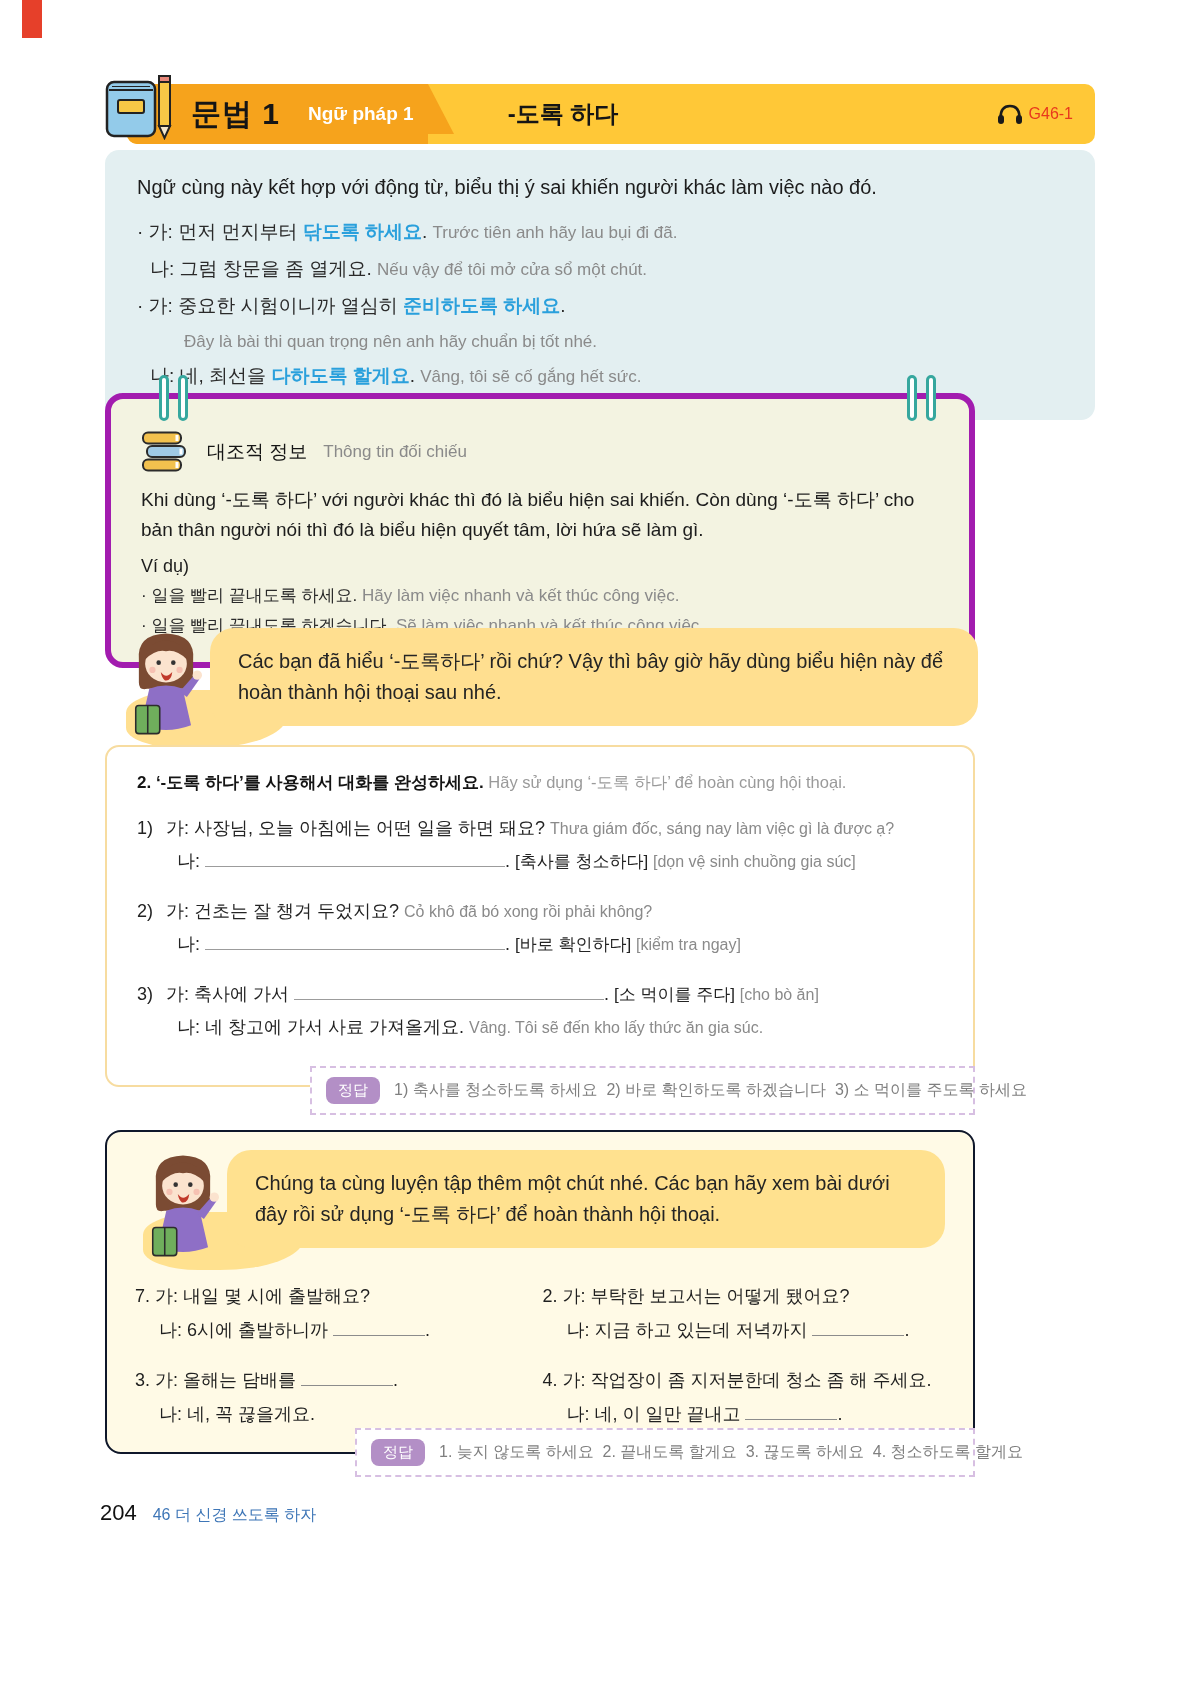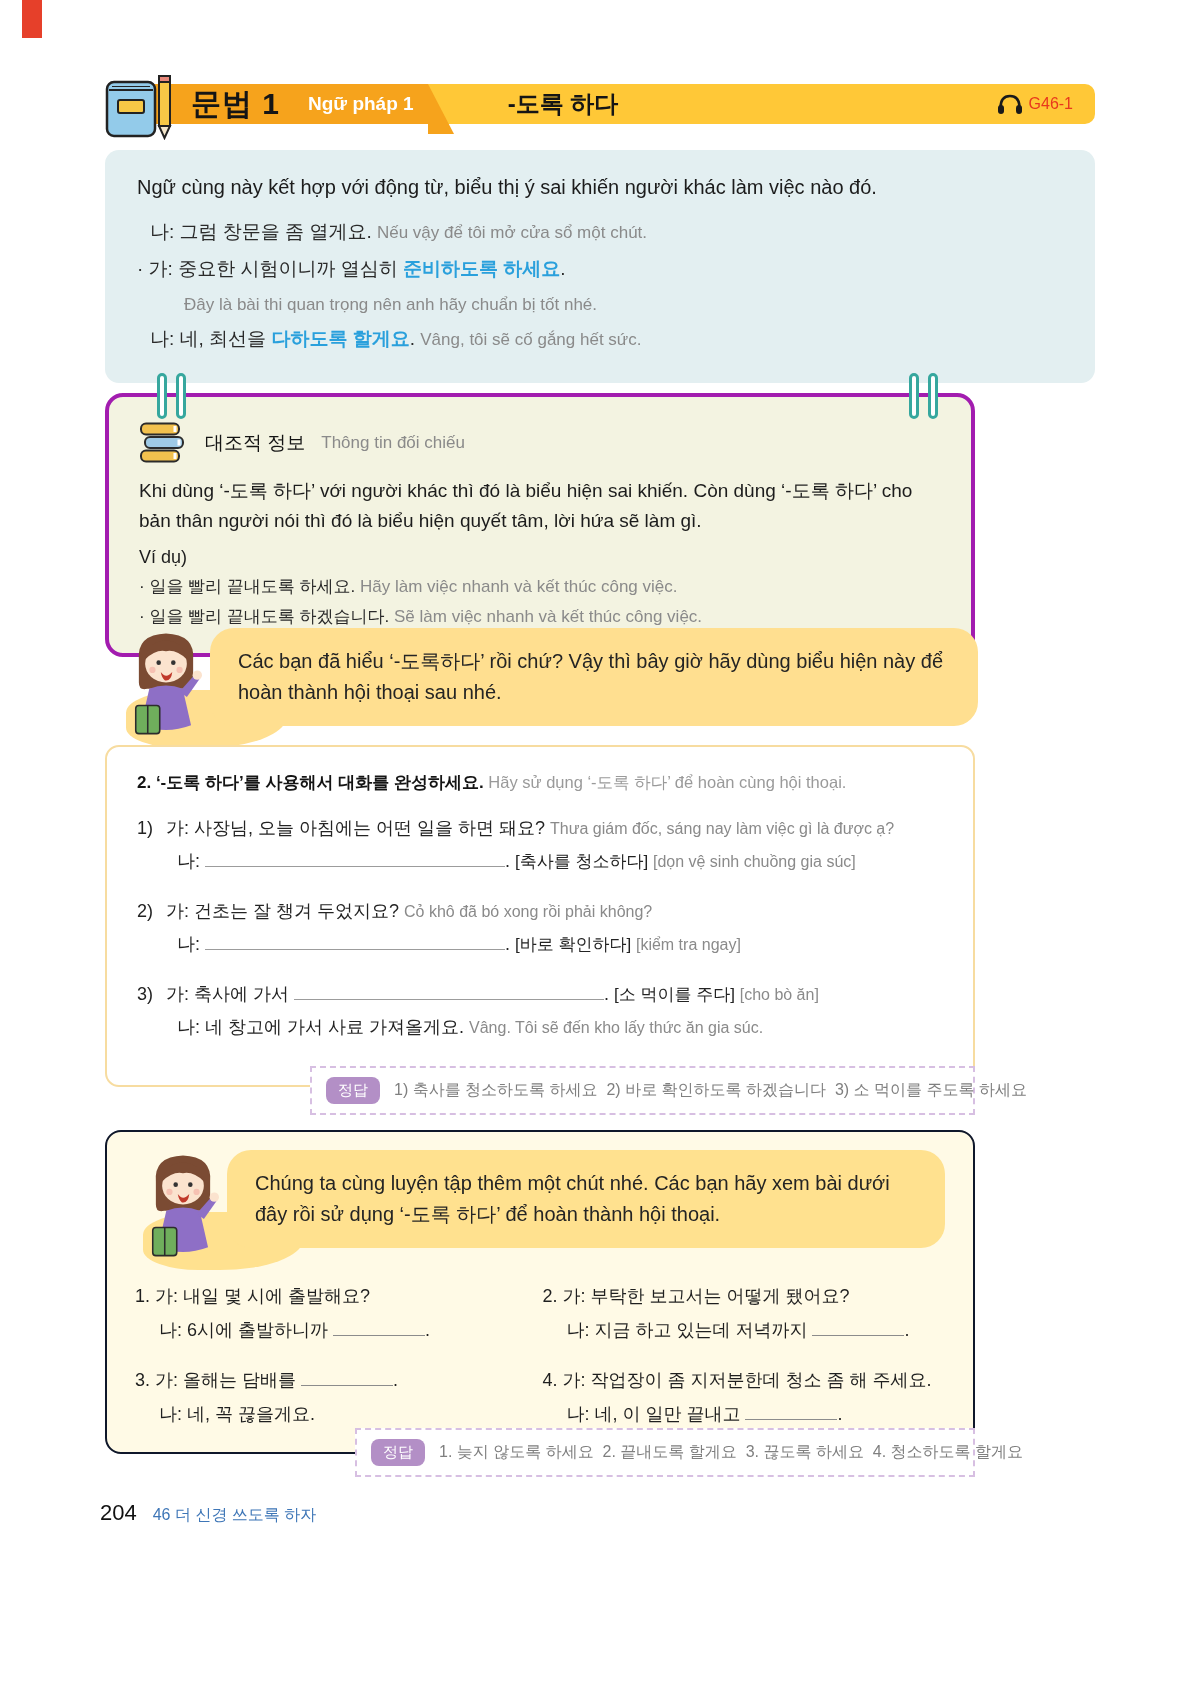--- a/index.html
+++ b/index.html
@@ -5,21 +5,21 @@
   html,body { margin:0; padding:0; background:#ffffff; }
   .page {
     position:relative; width:1200px; height:1697px; background:#ffffff;
     font-family:"Liberation Sans", sans-serif; overflow:hidden;
   }
   
   .corner-tab { position:absolute; left:22px; top:0; width:20px; height:38px; background:#E6402A; }
 
   
   .gram-header { position:absolute; left:105px; top:80px; width:990px; height:56px; }
-  .bar { position:absolute; left:22px; top:4px; right:0; height:40px; background:#FFC837;
+  .bar { position:absolute; left:22px; top:4px; right:0; height:60px; background:#FFC837;
          border-radius:10px; display:flex; align-items:center; }
   .bar-left { position:relative; height:100%; background:#F6A31C; border-radius:10px 0 0 10px;
               display:flex; align-items:center; padding:0 14px 0 64px; z-index:1; }
   .bar-left::after { content:""; position:absolute; right:-26px; top:0; width:0; height:0;
               border-bottom:50px solid #F6A31C; border-right:26px solid transparent; }
   .gram-ko { font-size:30px; font-weight:bold; color:#151515; letter-spacing:1px; white-space:nowrap; }
   .gram-vi { font-size:19px; font-weight:bold; color:#ffffff; margin-left:28px; white-space:nowrap; }
   .pattern { font-size:24px; font-weight:bold; color:#151515; margin-left:80px; white-space:nowrap; }
   .audio { margin-left:auto; margin-right:22px; display:flex; align-items:center; gap:6px; }
   .audio-code { color:#E8381D; font-size:16px; }
@@ -30,22 +30,22 @@
                background:#E3EFF1; border-radius:14px; padding:26px 32px 20px; }
   .intro-desc { margin:0 0 20px; font-size:20px; color:#1c1c1c; }
   .dlg { margin:11px 0; font-size:19px; color:#2a2a2a; }
   .dlg .vi, .vi { font-size:17px; color:#8a8a8a; }
   .hl { color:#2AA0DC; font-weight:bold; }
   .ind-na { padding-left:13px; }
   .ind-vi { padding-left:47px; }
 
   
   .contrast-box { position:absolute; left:105px; top:393px; width:870px; box-sizing:border-box;
-                  background:#F3F3E1; border:4px solid #a21caf; border-radius:18px;
-                  padding:25px 30px 18px; }
+                  background:#F3F3E1; border:6px solid #a21caf; border-radius:18px;
+                  padding:32px 30px 18px; }
   .staple { position:absolute; top:-24px; width:36px; height:46px; display:flex; gap:9px; }
   .staple i { width:10px; height:100%; background:#fff; border:3px solid #36A79E;
               border-radius:5px; box-sizing:border-box; display:block; }
   .staple-l { left:48px; } .staple-r { right:26px; }
   .contrast-head { display:flex; align-items:center; gap:16px; margin-bottom:12px; }
   .contrast-title-ko { font-size:19px; color:#141414; }
   .contrast-title-vi { font-size:17px; color:#8a8a8a; }
   .contrast-body { margin:0 0 10px; font-size:19px; color:#1c1c1c; line-height:1.6; }
   .vi-du { margin:2px 0 4px; font-size:18px; color:#1c1c1c; }
   .ex-line { margin:7px 0; font-size:17px; color:#2a2a2a; }
@@ -135,20 +135,25 @@
       <rect x="13" y="26" width="26" height="13" rx="2" fill="#F7C846" stroke="#222" stroke-width="2"></rect>
       <rect x="54" y="8" width="11" height="44" fill="#F7C846" stroke="#222" stroke-width="2"></rect>
       <rect x="54" y="2" width="11" height="6" fill="#E8887B" stroke="#222" stroke-width="2"></rect>
       <path d="M54 52 L65 52 L59.5 64 Z" fill="#F4E7CC" stroke="#222" stroke-width="2"></path>
     </svg>
   </header>
 
   <section class="intro-box">
     <p class="intro-desc">Ngữ cùng này kết hợp với động từ, biểu thị ý sai khiến người khác làm việc nào đó.</p>
 
+    <p class="dlg">
+      <span>·</span>
+      <span>가: 먼저 먼지부터 </span><span class="hl">닦도록 하세요</span><span>. </span>
+      <span class="vi">Trước tiên anh hãy lau bụi đi đã.</span>
+    </p>
 
     <p class="dlg ind-na">
       <span>나: 그럼 창문을 좀 열게요. </span>
       <span class="vi">Nếu vậy để tôi mở cửa sổ một chút.</span>
     </p>
 
     <p class="dlg">
       <span>·</span>
       <span>가: 중요한 시험이니까 열심히 </span><span class="hl">준비하도록 하세요</span><span>.</span>
     </p>
@@ -274,21 +279,21 @@
         <path d="M59 61 L73 45 L78 49 L66 66 Z" fill="#8E6FC6"></path>
         <circle cx="76" cy="45" r="4.5" fill="#FBE3CE"></circle>
         <rect x="17" y="74" width="23" height="27" rx="3" fill="#6FAE5C" stroke="#2c2c2c" stroke-width="1.5"></rect>
         <line x1="28.5" y1="74" x2="28.5" y2="101" stroke="#2c2c2c" stroke-width="1.5"></line>
       </svg>
       <div class="bubble bubble2">Chúng ta cùng luyện tập thêm một chút nhé. Các bạn hãy xem bài dưới đây rồi sử dụng ‘-도록 하다’ để hoàn thành hội thoại.</div>
     </div>
 
     <div class="practice-grid">
       <div class="p-item">
-        <p class="p-line">1. 가: 내일 몇 시에 출발해요?</p>
+        <p class="p-line">7. 가: 내일 몇 시에 출발해요?</p>
         <p class="p-line p-na">
           <span>나: 6시에 출발하니까 </span><span class="blank-s"></span><span>.</span>
         </p>
       </div>
       <div class="p-item">
         <p class="p-line">2. 가: 부탁한 보고서는 어떻게 됐어요?</p>
         <p class="p-line p-na">
           <span>나: 지금 하고 있는데 저녁까지 </span><span class="blank-s"></span><span>.</span>
         </p>
       </div>

